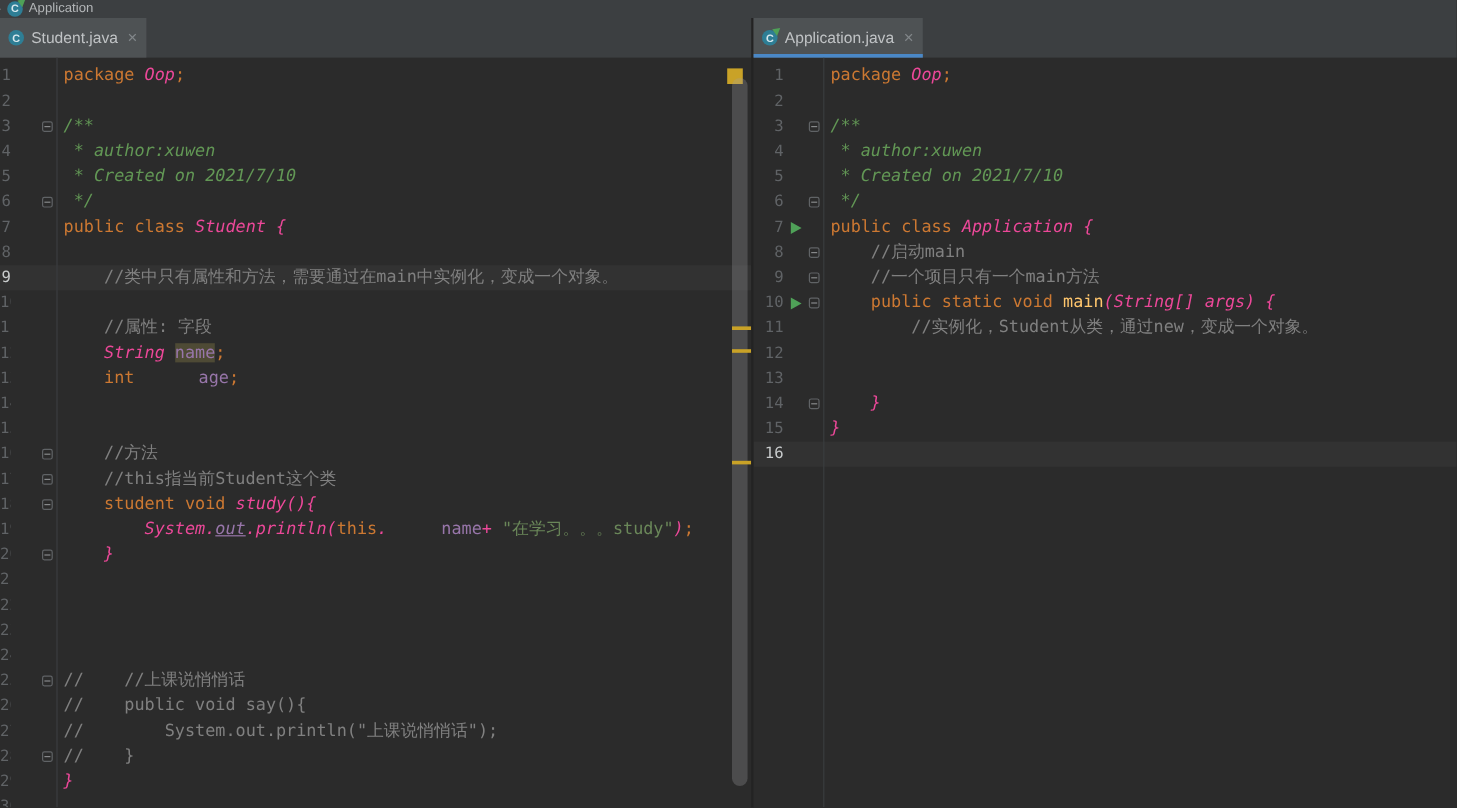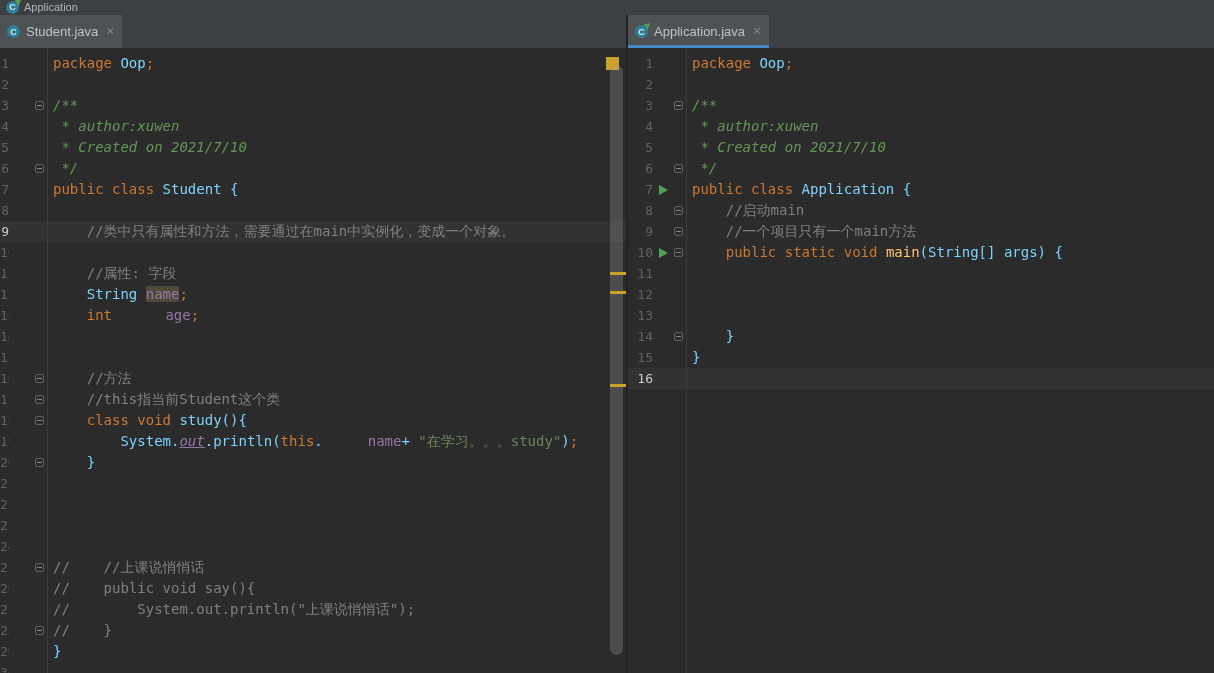--- a/index.html
+++ b/index.html
@@ -81,21 +81,21 @@
     content:""; position:absolute; left:1px; right:1px; top:3px; height:1px; background:#87898b;
   }
   .runarrow {
     width:0; height:0;
     border-left:9px solid #4fa158;
     border-top:5px solid transparent; border-bottom:5px solid transparent;
   }
 
   
   .t-k  { color:#cc7832; }                      
-  .t-d  { color:#7dd3fc; }                      
+  .t-d  { color:#ec4899;font-style:italic; }                      
   .t-c  { color:#808080; }                      
   .t-j  { color:#629755; font-style:italic; }   
   .t-jt { color:#629755; font-style:italic;
           text-decoration-style:wavy;
           text-decoration-color:#6c8a6c; text-decoration-thickness:1px;
           text-underline-offset:3px; }          
   .t-s  { color:#6a8759; }                      
   .t-f  { color:#9876aa;margin-left:45px; }                      
   .t-fh { color:#9876aa; background:#4e4a35; }  
   .t-fi { color:#9876aa; font-style:italic;text-decoration:underline; }   
@@ -245,21 +245,21 @@
               <div class="fold fold-end"></div>
             </div>
             <div class="code"><span class="t-c">    //this指当前Student这个类</span></div>
           </div>
           <div class="line">
             <div class="num">18</div>
             <div class="runcol"></div>
             <div class="foldcol">
               <div class="fold fold-start"></div>
             </div>
-            <div class="code"><span class="t-d">    </span><span class="t-k">class void </span><span class="t-d">study(){</span></div>
+            <div class="code"><span class="t-d">    </span><span class="t-k">student void </span><span class="t-d">study(){</span></div>
           </div>
           <div class="line">
             <div class="num">19</div>
             <div class="runcol"></div>
             <div class="foldcol"></div>
             <div class="code"><span class="t-d">        System.</span><span class="t-fi">out</span><span class="t-d">.println(</span><span class="t-k">this</span><span class="t-d">.</span><span class="t-f">name</span><span class="t-d">+ </span><span class="t-s">"在学习。。。study"</span><span class="t-d">)</span><span class="t-k">;</span></div>
           </div>
           <div class="line">
             <div class="num">20</div>
             <div class="runcol"></div>
@@ -427,20 +427,21 @@
             </div>
             <div class="foldcol">
               <div class="fold fold-start"></div>
             </div>
             <div class="code"><span class="t-d">    </span><span class="t-k">public static void </span><span class="t-m">main</span><span class="t-d">(String[] args) {</span></div>
           </div>
           <div class="line">
             <div class="num">11</div>
             <div class="runcol"></div>
             <div class="foldcol"></div>
+            <div class="code"><span class="t-c">        //实例化，Student从类，通过new，变成一个对象。</span></div>
           </div>
           <div class="line">
             <div class="num">12</div>
             <div class="runcol"></div>
             <div class="foldcol"></div>
           </div>
           <div class="line">
             <div class="num">13</div>
             <div class="runcol"></div>
             <div class="foldcol"></div>

